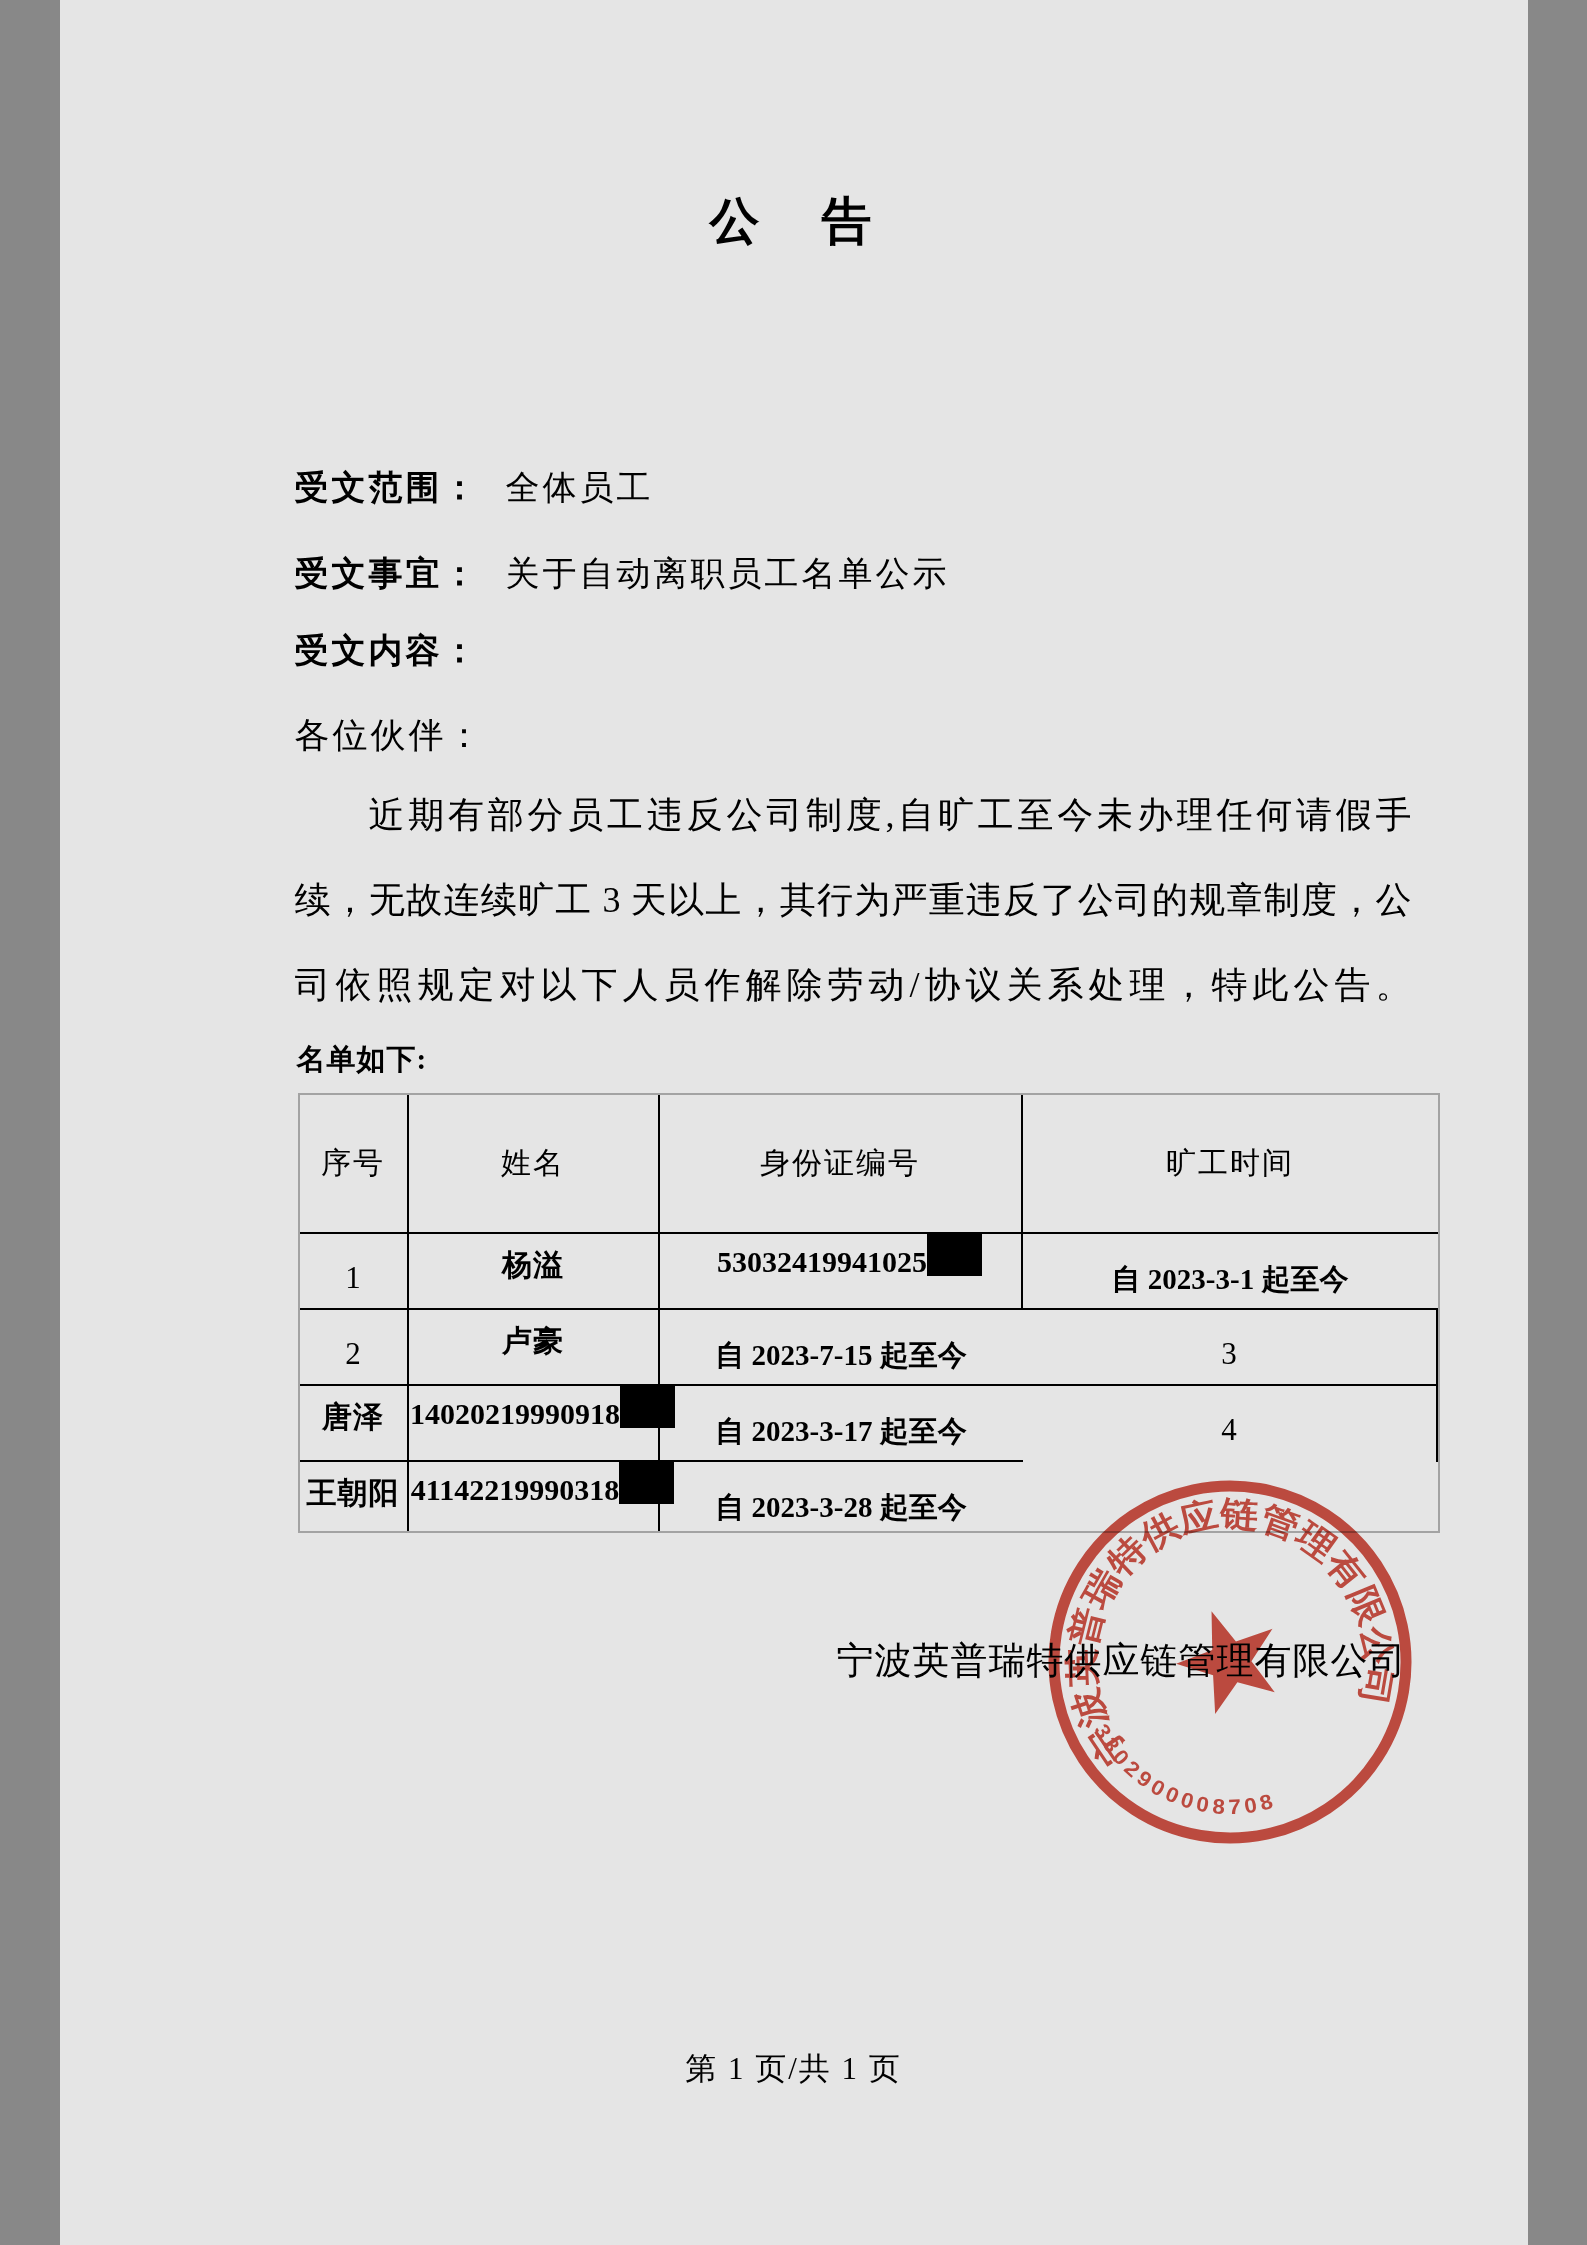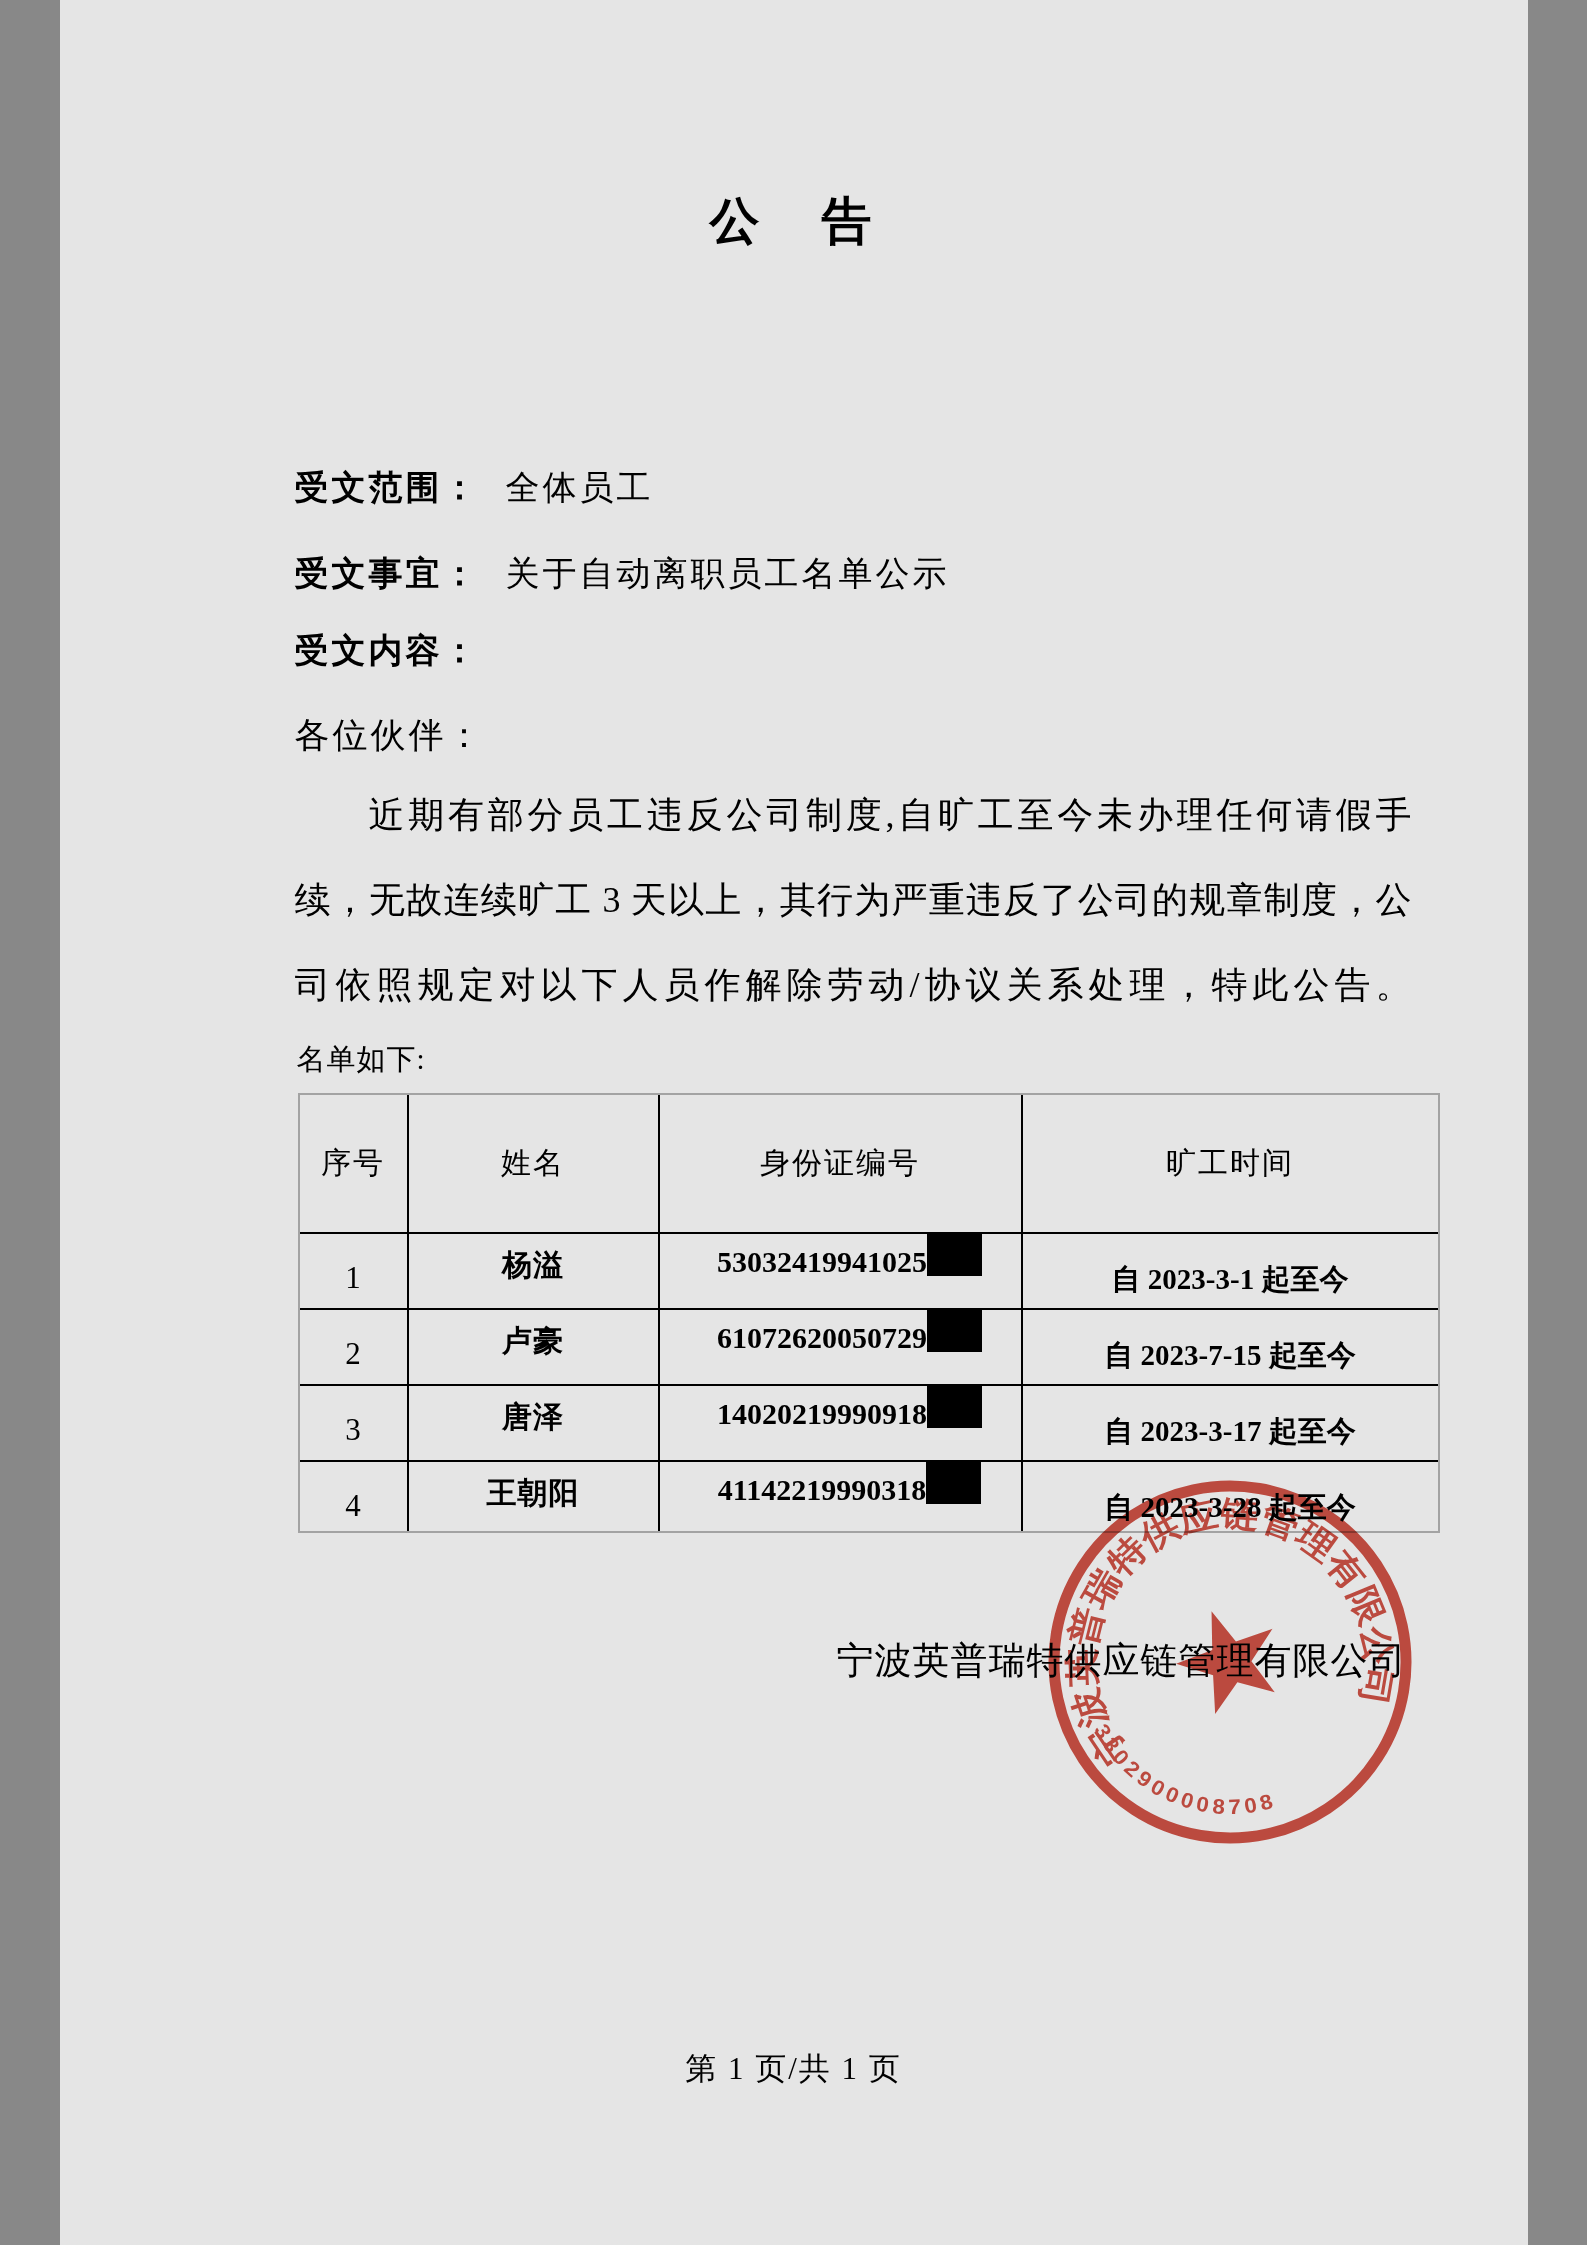--- a/index.html
+++ b/index.html
@@ -60,21 +60,21 @@
     line-height: 44px;
     text-align: justify;
     text-align-last: justify;
     white-space: nowrap;
   }
   .para-line.indent { text-indent: 74px; }
   .list-intro {
     position: absolute;
     left: 237px; top: 1040px;
     font-size: 29px;
-    font-weight: normal;
+    font-weight: bold;
     letter-spacing: 1px;
   }
   .emp-table {
     position: absolute;
     left: 238px; top: 1093px;
     width: 1142px; height: 440px;
     border: 2px solid #a3a3a3;
     display: grid;
     grid-template-columns: 109px 251px 363px auto;
     grid-template-rows: 139px 76px 76px 76px auto;
@@ -175,23 +175,20 @@
 
     <div class="cell body-cell no-cell br bb">1</div>
     <div class="cell body-cell name-cell br bb">杨溢</div>
     <div class="cell body-cell id-cell br bb">
         <span class="idwrap"><span>53032419941025</span><span class="redact"></span></span>
       </div>
     <div class="cell body-cell date-cell bb">自 2023-3-1 起至今</div>
 
     <div class="cell body-cell no-cell br bb">2</div>
     <div class="cell body-cell name-cell br bb">卢豪</div>
-    <div class="cell body-cell id-cell br bb">
-        <span class="idwrap"><span>61072620050729</span><span class="redact"></span></span>
-      </div>
     <div class="cell body-cell date-cell bb">自 2023-7-15 起至今</div>
 
     <div class="cell body-cell no-cell br bb">3</div>
     <div class="cell body-cell name-cell br bb">唐泽</div>
     <div class="cell body-cell id-cell br bb">
         <span class="idwrap"><span>14020219990918</span><span class="redact"></span></span>
       </div>
     <div class="cell body-cell date-cell bb">自 2023-3-17 起至今</div>
 
     <div class="cell body-cell no-cell br">4</div>

